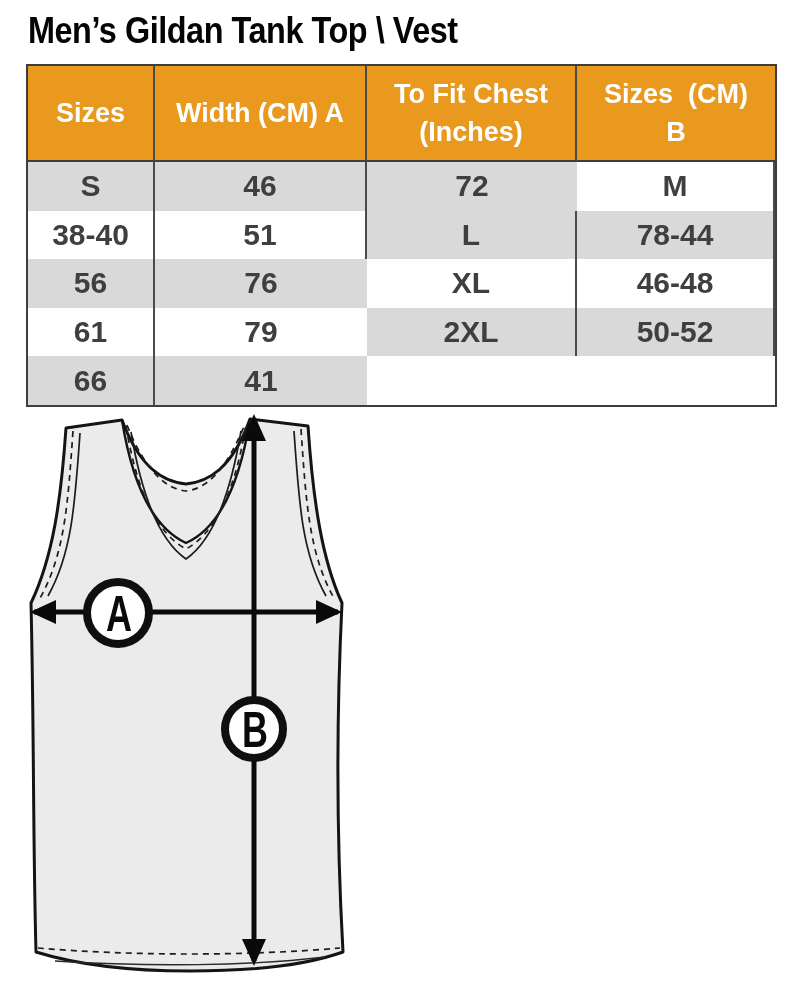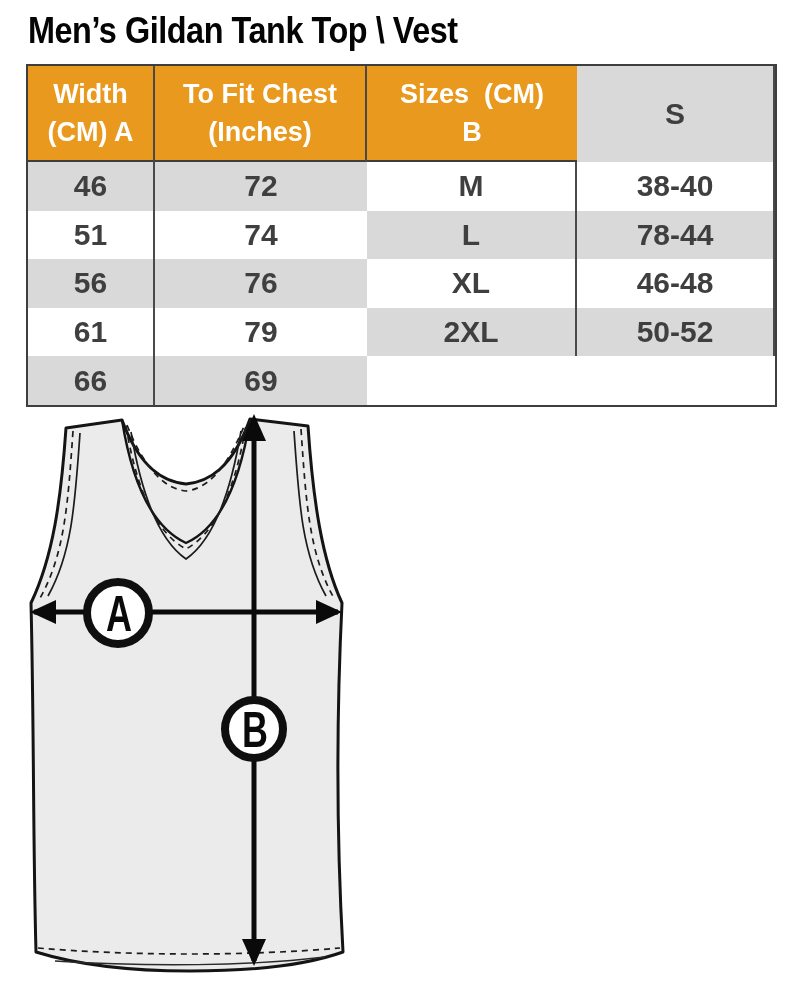--- a/index.html
+++ b/index.html
@@ -52,56 +52,59 @@
 </style>
 </head>
 <body>
 
 <main>
 
   <h1 class="page-title">Men’s Gildan Tank Top \ Vest</h1>
 
   <div class="size-table">
 
+    <div class="cell th c1">
+      <span class="hl">Sizes</span>
+
+    </div>
     <div class="cell th c3">
       <span class="hl">Width (CM) A</span>
 
     </div>
     <div class="cell th c2">
       <span class="hl">To Fit Chest</span>
       <span class="hl">(Inches)</span>
     </div>
     <div class="cell th c4">
       <span class="hl">Sizes  (CM)</span>
       <span class="hl">B</span>
     </div>
 
     <div class="cell td c1 shade">S</div>
     <div class="cell td c3 shade">46</div>
     <div class="cell td c4 shade">72</div>
 
     <div class="cell td c1">M</div>
     <div class="cell td c2">38-40</div>
     <div class="cell td c3">51</div>
-    <div class="cell td c4">74</div>
 
     <div class="cell td c1 shade">L</div>
     <div class="cell td c2 shade">78-44</div>
     <div class="cell td c3 shade">56</div>
     <div class="cell td c4 shade">76</div>
 
     <div class="cell td c1">XL</div>
     <div class="cell td c2">46-48</div>
     <div class="cell td c3">61</div>
     <div class="cell td c4">79</div>
 
     <div class="cell td c1 shade">2XL</div>
     <div class="cell td c2 shade">50-52</div>
     <div class="cell td c3 shade">66</div>
-    <div class="cell td c4 shade">69</div>
+    <div class="cell td c4 shade">41</div>
   </div>
 
   <svg class="diagram" viewBox="0 0 400 580">
 
     <path d="M 66,23 L 122,15
          C 140,64 164,77 186,79
          C 208,77 232,64 250,14
          L 308,21
          C 313,95 322,155 342,198
          C 336,320 337,440 343,547

